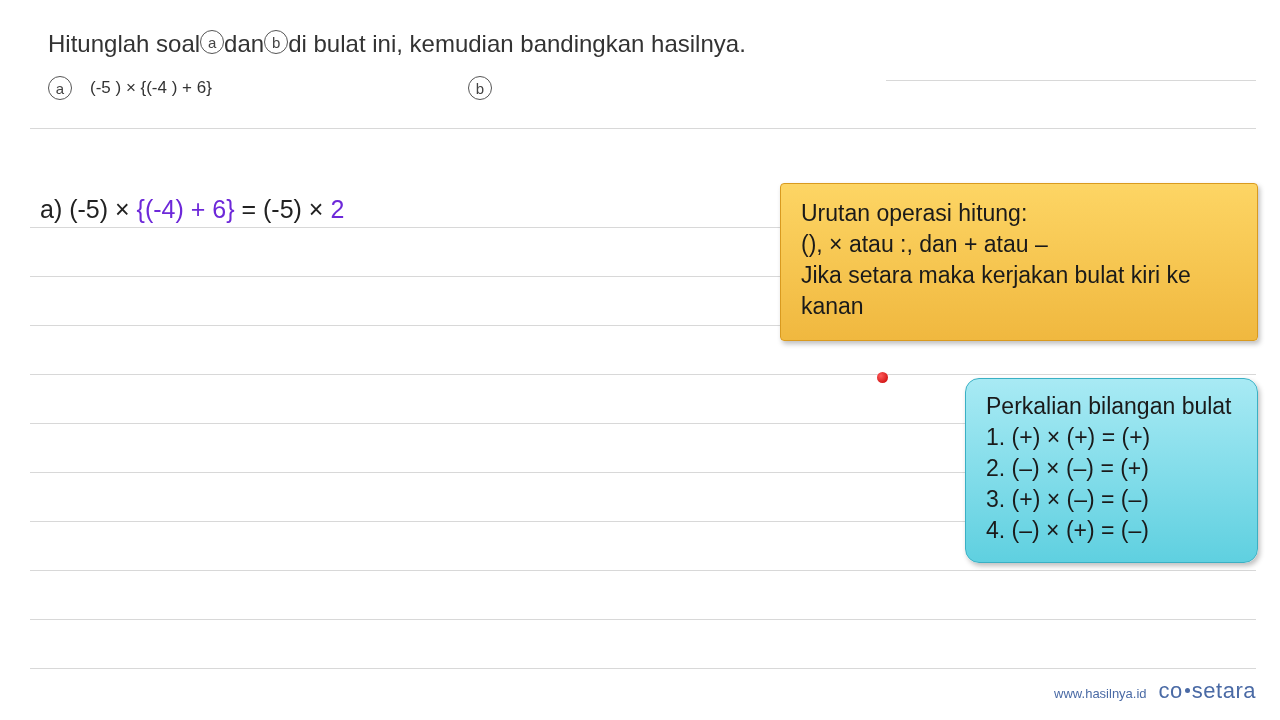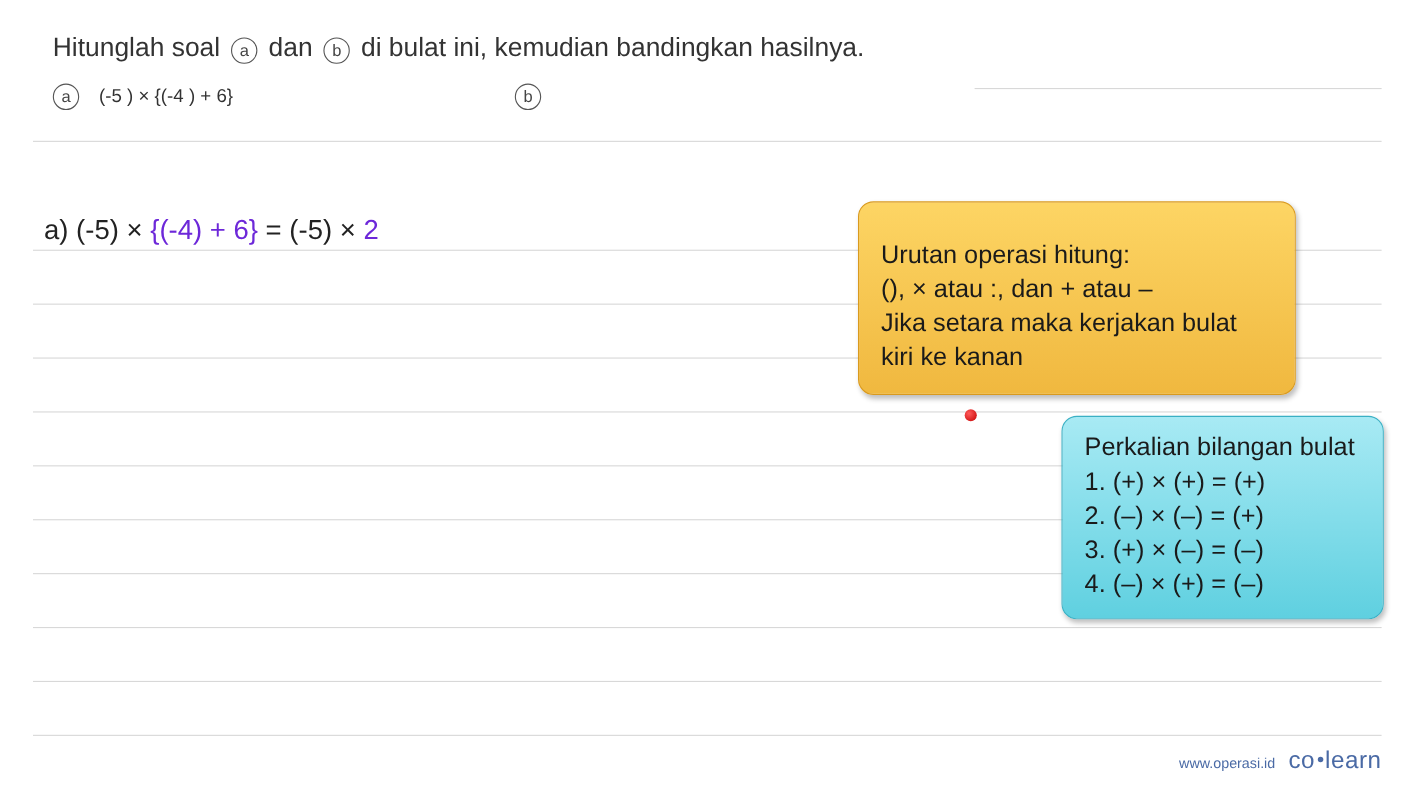--- a/index.html
+++ b/index.html
@@ -16,22 +16,22 @@
       overflow: hidden;
     }
     .content {
       padding: 30px 48px 0 48px;
     }
     .instruction {
       font-size: 24px;
       color: #333;
       margin-bottom: 18px;
       display: flex;
-      align-items: flex-end;
-      gap: 10px;
+      align-items: flex-start;
+      gap: 0;
     }
     .circle-label {
       display: inline-flex;
       align-items: center;
       justify-content: center;
       width: 24px;
       height: 24px;
       border: 1.5px solid #555;
       border-radius: 50%;
       font-size: 15px;
@@ -89,25 +89,25 @@
       font-size: 25px;
       color: #222;
     }
     .work-line .teal {
       color: #6d28d9;
     }
     .callout-yellow {
       position: absolute;
       left: 780px;
       top: 183px;
-      width: 398px;
+      width: 478px;
       background: linear-gradient(to bottom, #fdd564 0%, #f0b83f 100%);
       border: 1px solid #d99a1f;
-      border-radius: 14px;
-      padding: 32px 20px 18px 20px;
+      border-radius: 4px;
+      padding: 14px 20px 18px 20px;
       box-shadow: 2px 3px 5px rgba(0,0,0,0.25);
       font-size: 23px;
       color: #1a1a1a;
       line-height: 1.35;
     }
     .callout-cyan {
       position: absolute;
       left: 965px;
       top: 378px;
       width: 293px;
@@ -211,17 +211,17 @@
 
 <div class="callout-cyan">
   <div>Perkalian bilangan bulat</div>
   <div>1. (+) × (+) = (+)</div>
   <div>2. (–) × (–) = (+)</div>
   <div>3. (+) × (–) = (–)</div>
   <div>4. (–) × (+) = (–)</div>
 </div>
 
 <div class="footer">
-  <span class="footer-url">www.operasi.id</span>
+  <span class="footer-url">www.hasilnya.id</span>
   <span class="footer-logo">
-    <span>co</span><span class="dot"></span><span>learn</span>
+    <span>co</span><span class="dot"></span><span>setara</span>
   </span>
 </div>
 
 </body></html>

